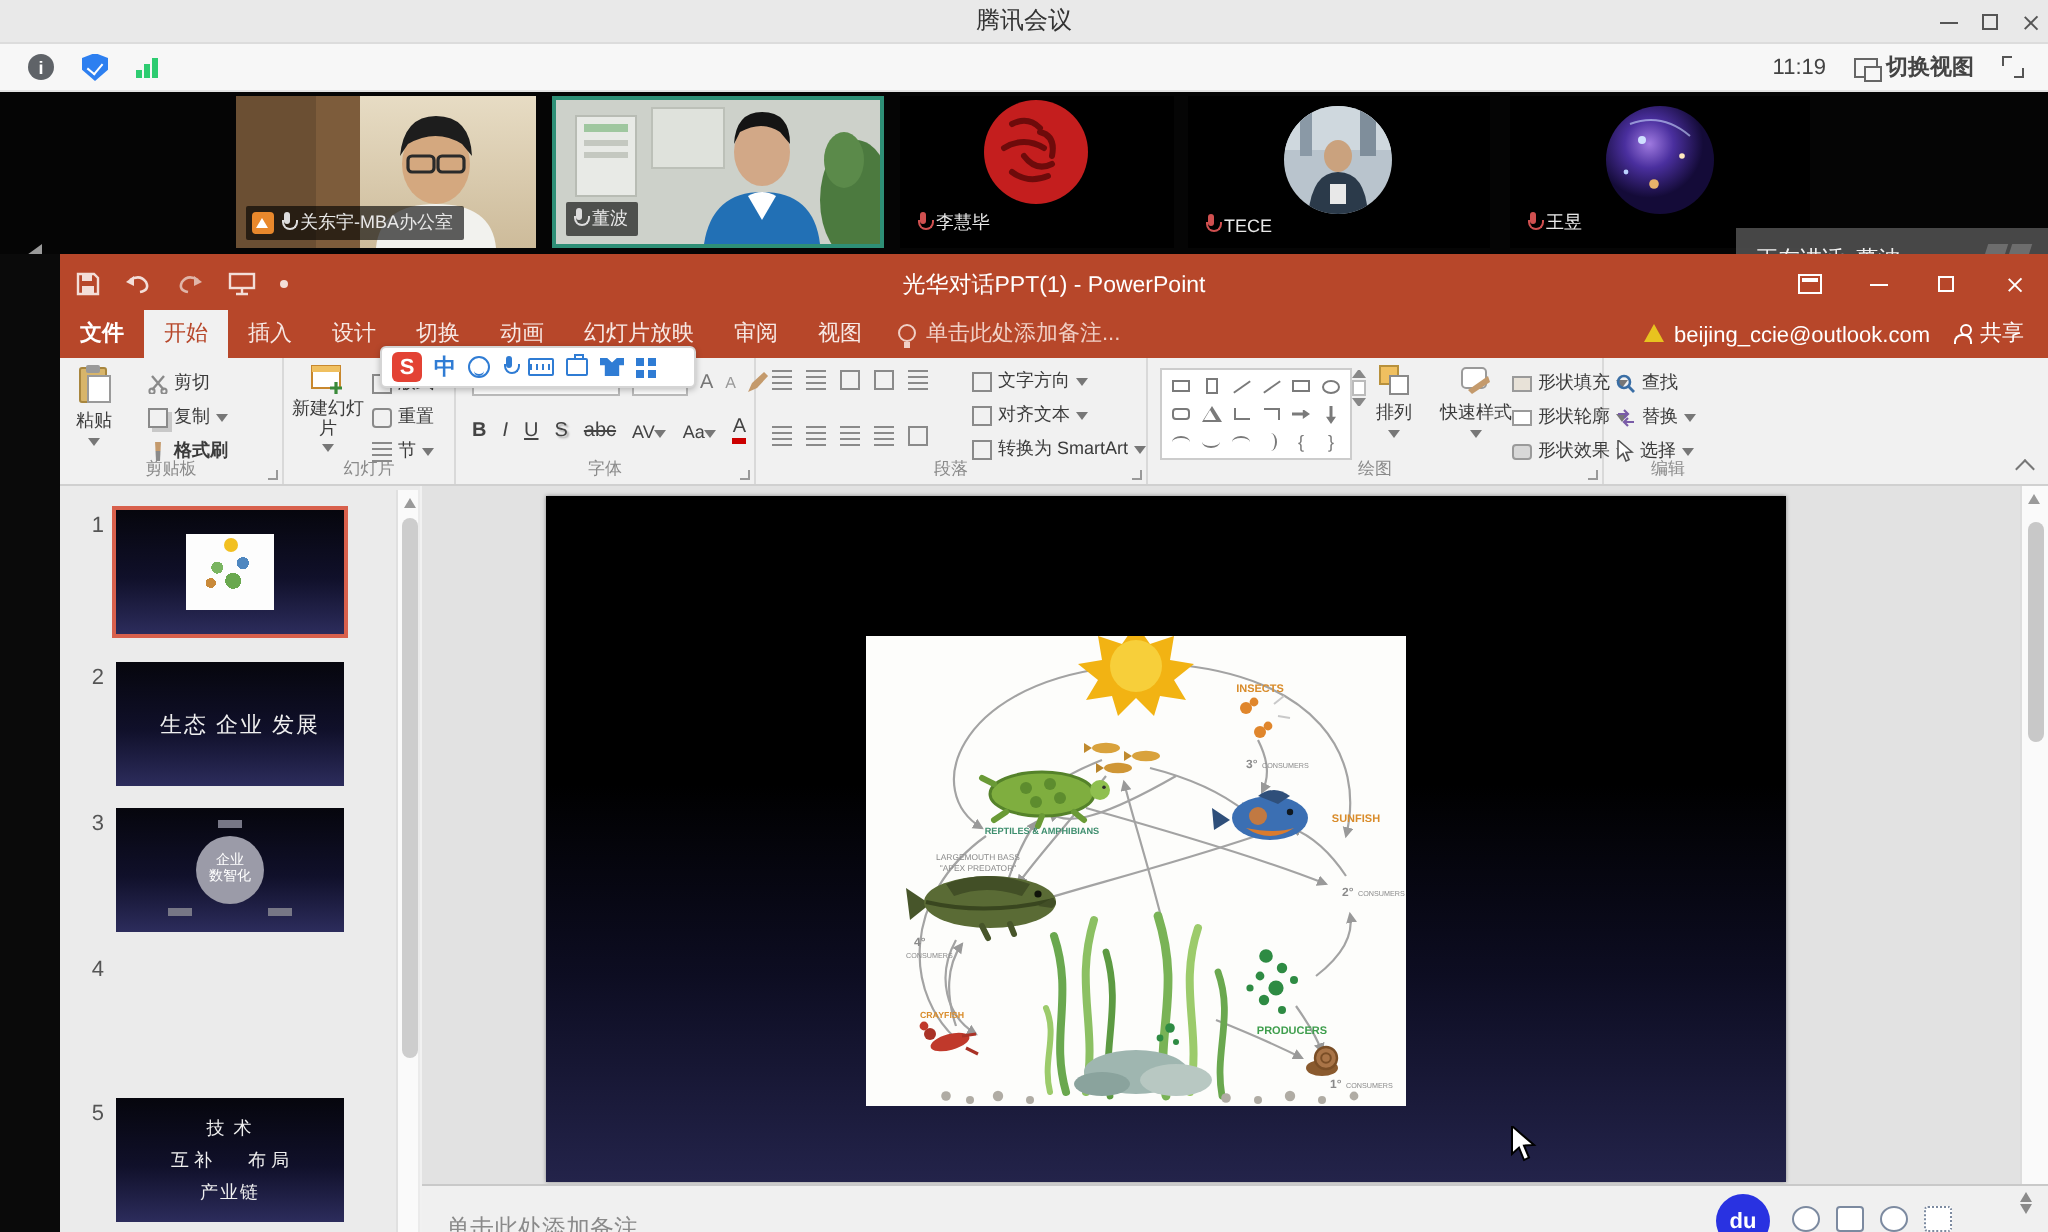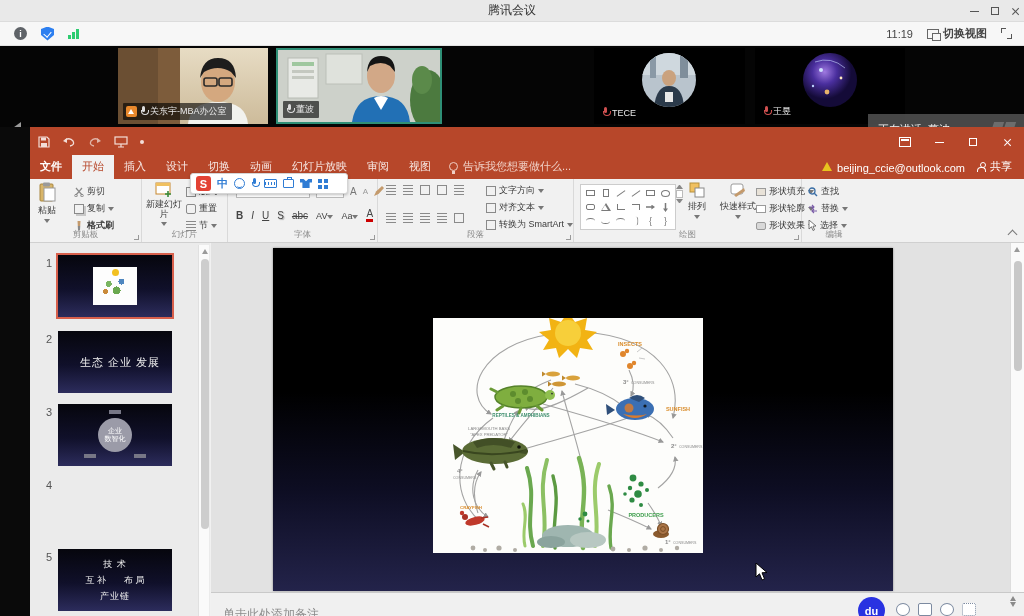--- a/index.html
+++ b/index.html
@@ -265,20 +265,30 @@
         <path d="M89,22 Q90,6 103,6 Q117,6 117,22 L112,16 Q103,10 92,16 Z" fill="#141414"></path>
         <path d="M74,72 Q78,46 103,46 Q129,46 132,72 Z" fill="#2270b5"></path>
         <path d="M96,48 L103,60 L110,48 Q103,44 96,48 Z" fill="#fff"></path>
       </svg>
       <span class="vname">
         <span class="mic"></span>
         <span>董波</span>
       </span>
     </div>
 
+    <div class="vtile" style="left:450px;width:137px;background:#000;">
+      <svg width="137" height="76" viewBox="0 0 137 76">
+        <circle cx="68" cy="28" r="26" fill="#c41e1e"></circle>
+        <path d="M56,14 q8,-4 14,2 M52,26 q10,-6 20,0 M56,38 q8,6 18,2 M70,18 q8,2 6,12 M62,30 q6,8 14,4" stroke="#6e0b0b" stroke-width="3" fill="none" stroke-linecap="round"></path>
+      </svg>
+      <span class="vname">
+        <span class="mic muted"></span>
+        <span>李慧毕</span>
+      </span>
+    </div>
 
     <div class="vtile" style="left:594px;width:151px;background:#000;">
       <svg width="151" height="76" viewBox="0 0 151 76">
         <defs>
             <clipPath id="c4">
               <circle cx="75" cy="32" r="27"></circle>
             </clipPath>
           </defs>
         <g clip-path="url(#c4)">
           <rect x="48" y="5" width="54" height="54" fill="#b9c4cd"></rect>
@@ -343,20 +353,21 @@
         <svg width="14" height="11" viewBox="0 0 14 11">
           <path d="M11,3 Q6,0 3,4 Q1,8 6,9" fill="none" stroke="#e0b5a8" stroke-width="1.3"></path>
           <path d="M13,4 L9,1 L9,6 Z" fill="#e0b5a8"></path>
         </svg>
         <svg width="14" height="12" viewBox="0 0 14 12">
           <rect x="1" y="1" width="12" height="7" fill="none" stroke="#f3ded8" stroke-width="1.2"></rect>
           <path d="M7,8 L7,11 M4,11 h6" stroke="#f3ded8" stroke-width="1.2"></path>
         </svg>
         <span style="width:4px;height:4px;border-radius:50%;background:#f3ded8;"></span>
       </span>
+      <span id="ppt-title">光华对话PPT(1) - PowerPoint</span>
       <span class="ppt-ctrls">
         <span>
             <span class="rdo-ic"></span>
           </span>
         <span>
             <span class="minim"></span>
           </span>
         <span>
             <span class="restore" style="border-color:#fff"></span>
           </span>
@@ -371,21 +382,21 @@
       <span class="ptab active">开始</span>
       <span class="ptab">插入</span>
       <span class="ptab">设计</span>
       <span class="ptab">切换</span>
       <span class="ptab">动画</span>
       <span class="ptab">幻灯片放映</span>
       <span class="ptab">审阅</span>
       <span class="ptab">视图</span>
       <span id="tellme">
         <span class="bulb"></span>
-        <span>告诉我您想要做什么...</span>
+        <span>单击此处添加备注...</span>
       </span>
       <span id="acct">
         <span class="tri-warn"></span>
         <span>beijing_ccie@outlook.com</span>
       </span>
       <span id="share-btn">
         <span class="person-ic"></span>
         <span>共享</span>
       </span>
     </div>

